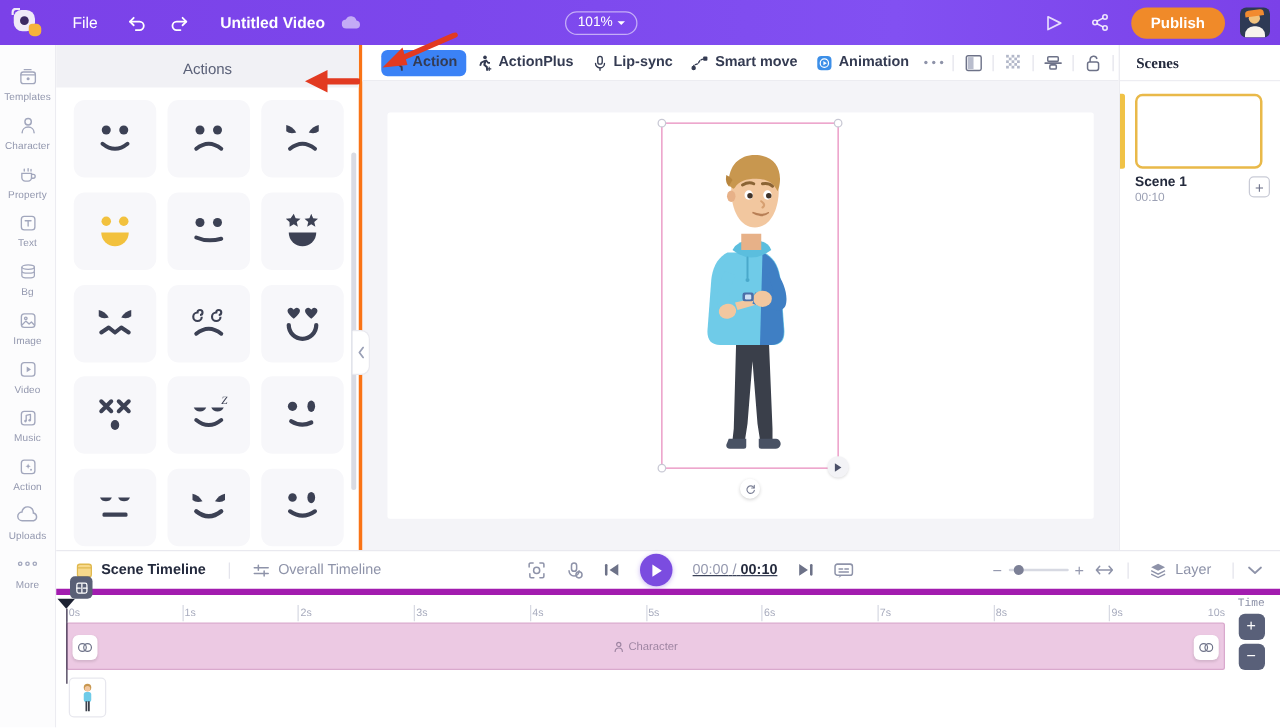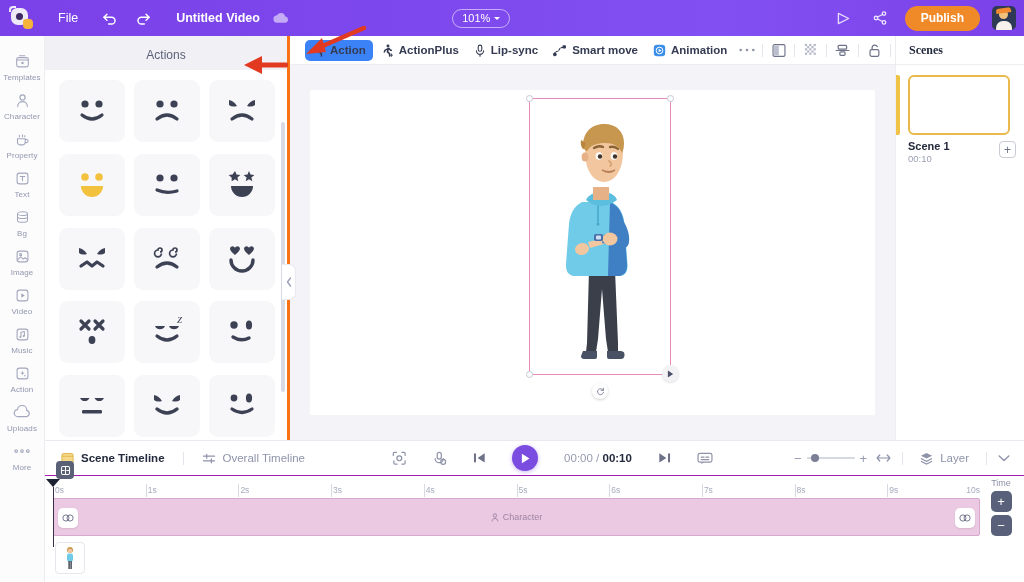--- a/index.html
+++ b/index.html
@@ -121,26 +121,26 @@
   .scene-item { position:relative; padding:10px 10px 0 12px; }
   .scene-thumb { width:102px; height:60px; background:#fff; border:2px solid #e9b949; border-radius:6px; cursor:pointer; }
   .scene-sel-bar { position:absolute; left:0; top:10px; width:4px; height:60px; background:#f0c246; border-radius:0 2px 2px 0; }
   .scene-meta { margin-top:5px; }
   .scene-name { font-size:11px; font-weight:bold; color:#242a3d; }
   .scene-time { font-size:9.5px; color:#9ba0b4; margin-top:1px; }
   .scene-add { position:absolute; right:8px; top:76px; width:17px; height:17px; border:1px solid #c9cbd6; border-radius:4px; display:flex; align-items:center; justify-content:center; cursor:pointer; color:#6b7088; font-size:12px; line-height:1; background:#fff; }
 
   
   .tl { position:absolute; left:45px; top:440px; width:979px; height:142px; background:#ffffff; border-top:1px solid #e9e9ef; }
-  .tl-bar { height:35px; display:flex; align-items:center; padding:0 10px; border-bottom:1px solid #a21caf;text-align:center; }
+  .tl-bar { height:35px; display:flex; align-items:center; padding:0 10px; border-bottom:5px solid #a21caf;text-align:center; }
   .tl-tab { display:flex; align-items:center; gap:7px; font-size:11.5px; cursor:pointer; padding:0 6px; }
   .tl-tab.active { color:#242a3d; font-weight:bold; }
   .tl-tab.idle { color:#8e93a9; }
   .tl-divider { width:1px; height:13px; background:#e4e4ec; margin:0 12px; }
-  .tl-center { display:flex; align-items:center; gap:26px; margin:0 auto; }
+  .tl-center { display:flex; align-items:center; gap:16px; margin:0 auto;text-decoration:underline; }
   .tl-ic { display:flex; align-items:center; justify-content:center; cursor:pointer; }
   .play-btn { width:26px;height:26px;border-radius:50%;background:#7b4ce0;display:flex;align-items:center;justify-content:center;cursor:pointer;box-shadow:0 1px 4px rgba(123,76,224,.4); }
   .tl-time { font-size:11.5px; color:#9599af; white-space:nowrap; }
   .tl-time b { color:#242a3d; }
   .tl-right { display:flex; align-items:center; gap:9px; }
   .zoom-slider { display:flex; align-items:center; gap:5px; color:#9599af; }
   .zs-track { width:48px; height:2px; background:#d7d9e2; border-radius:1px; position:relative; }
   .zs-knob { position:absolute; left:4px; top:-3px; width:8px;height:8px;border-radius:50%;background:#7c8096; }
 
   .ruler { position:relative; height:22px; background:#ffffff; margin-left:0; }
@@ -155,21 +155,21 @@
   .track {
     position:absolute; left:8px; right:44px; top:0; height:38px;
     background:#ecc9e3; border:1px solid #d9a9cd; border-radius:2px;
     display:flex; align-items:center; justify-content:center;
   }
   .track-label { display:flex; align-items:center; gap:4px; font-size:9px; color:#9e85a2; }
   .track-handle { position:absolute; width:20px; height:20px; background:#fff; border-radius:5px; display:flex; align-items:center; justify-content:center; cursor:ew-resize; box-shadow:0 1px 2px rgba(0,0,0,.1); }
   .th-left { left:4px; top:9px; }
   .th-right { right:4px; top:9px; }
   .layer-thumb { position:absolute; left:10px; top:44px; width:30px; height:32px; background:#fff; border:1px solid #e7e7ee; border-radius:4px; display:flex; align-items:center; justify-content:center; cursor:pointer; }
-  .time-col { position:absolute; right:4px; top:-20px; width:38px; text-align:center; }
+  .time-col { position:absolute; right:4px; top:-20px; width:38px; text-align:center;font-family:Liberation Mono, monospace; }
   .time-col-lbl { font-size:9px; color:#8d92a8; }
   .tbtn { width:21px;height:21px;border-radius:5px;background:#596079;color:#fff;display:flex;align-items:center;justify-content:center;margin:3px auto 0;cursor:pointer;font-size:13px;line-height:1; }
 
   
   .arrow-annot { position:absolute; left:302px; top:26px; width:66px; height:30px; z-index:20; pointer-events:none; }
   .arrow-annot2 { position:absolute; left:238px; top:54px; width:50px; height:22px; z-index:20; pointer-events:none; }
 </style>
 </head>
 <body>
 

